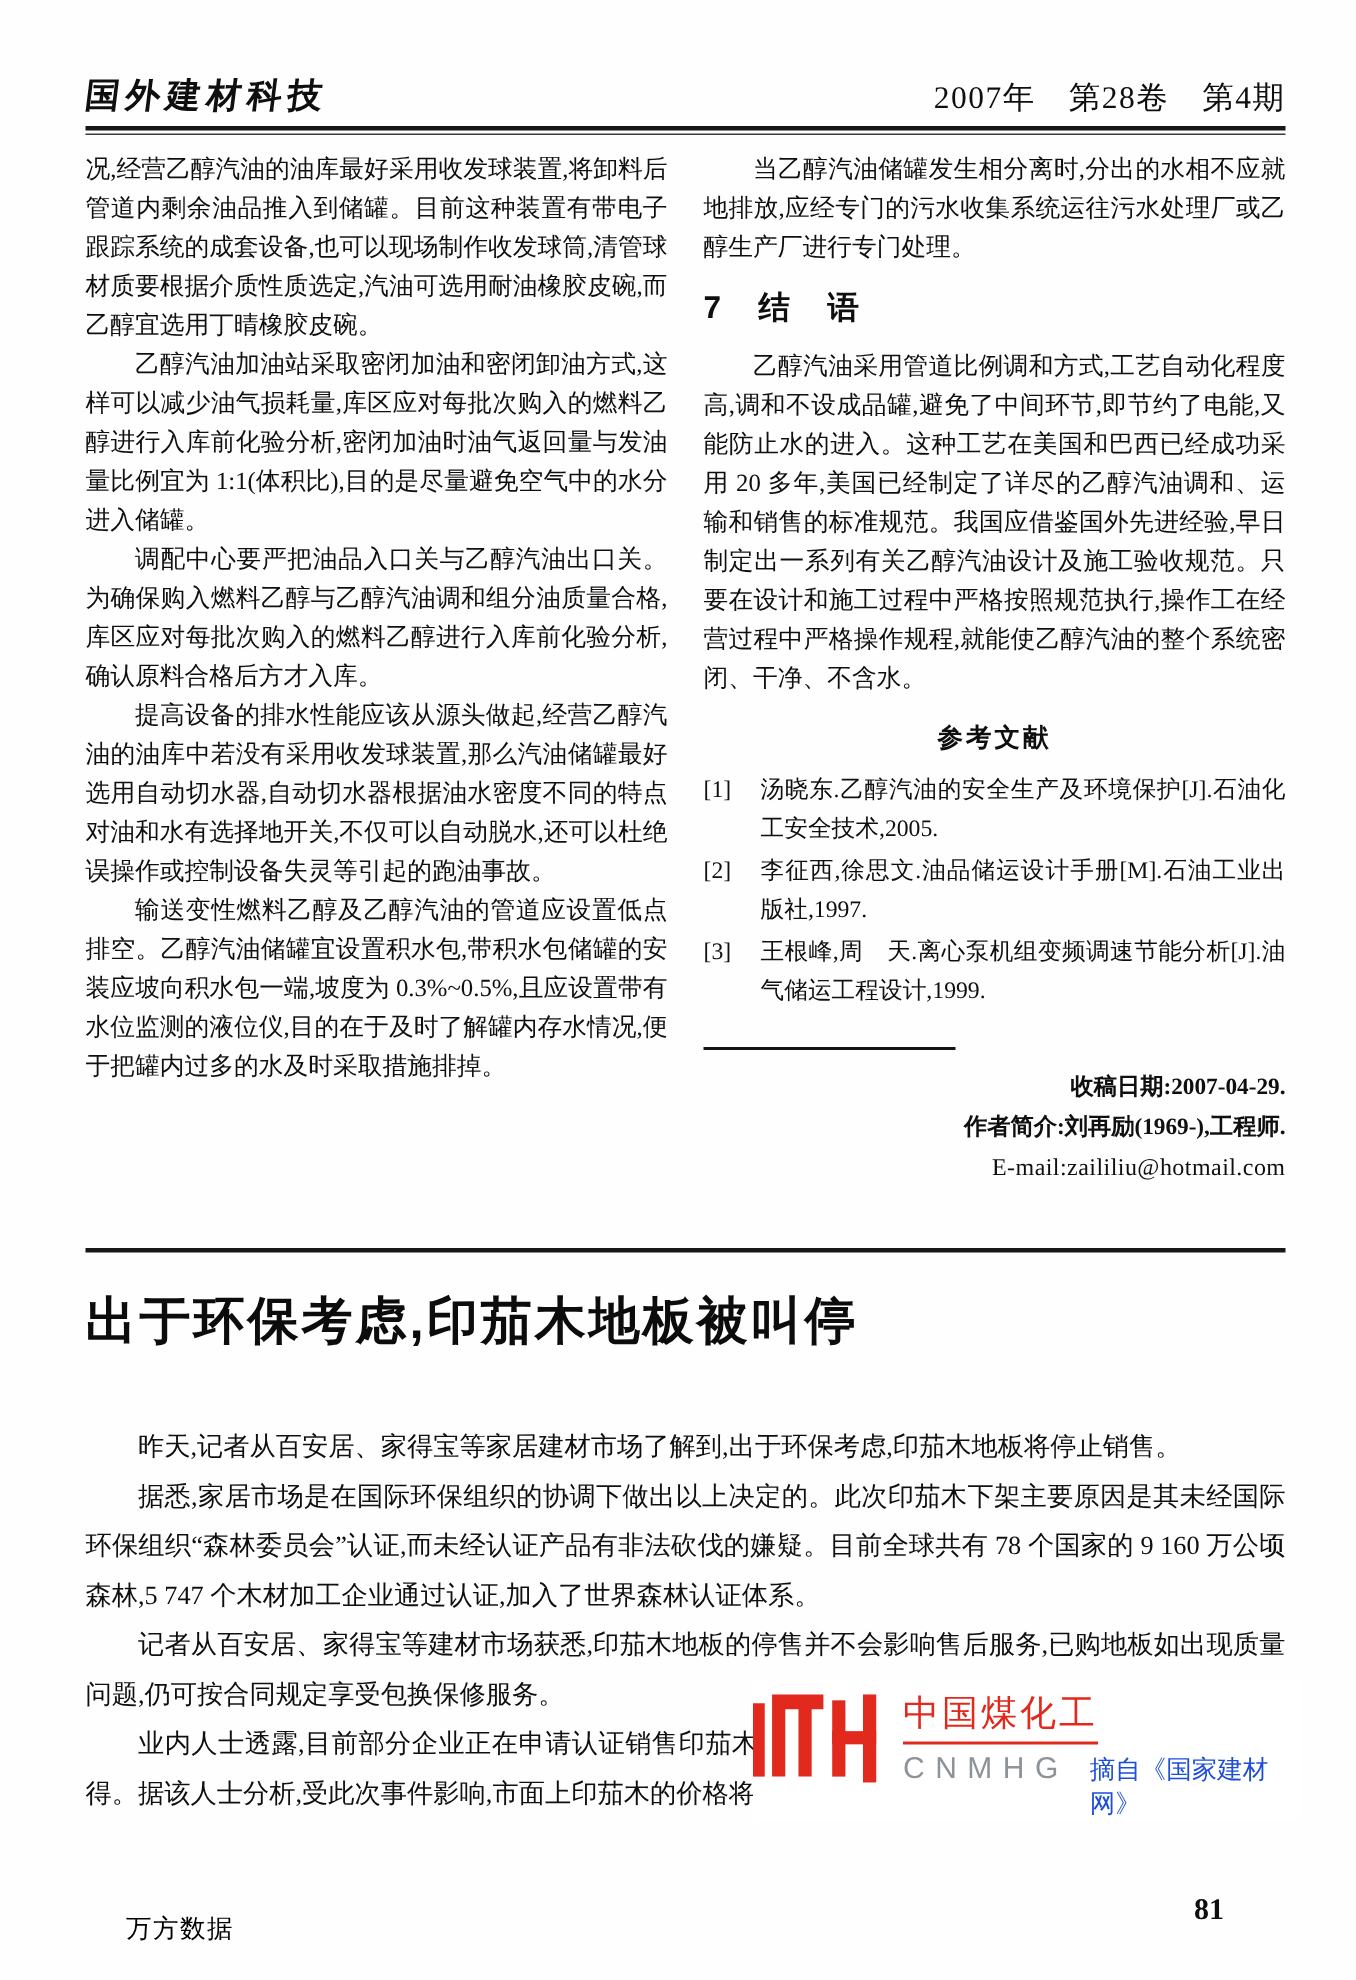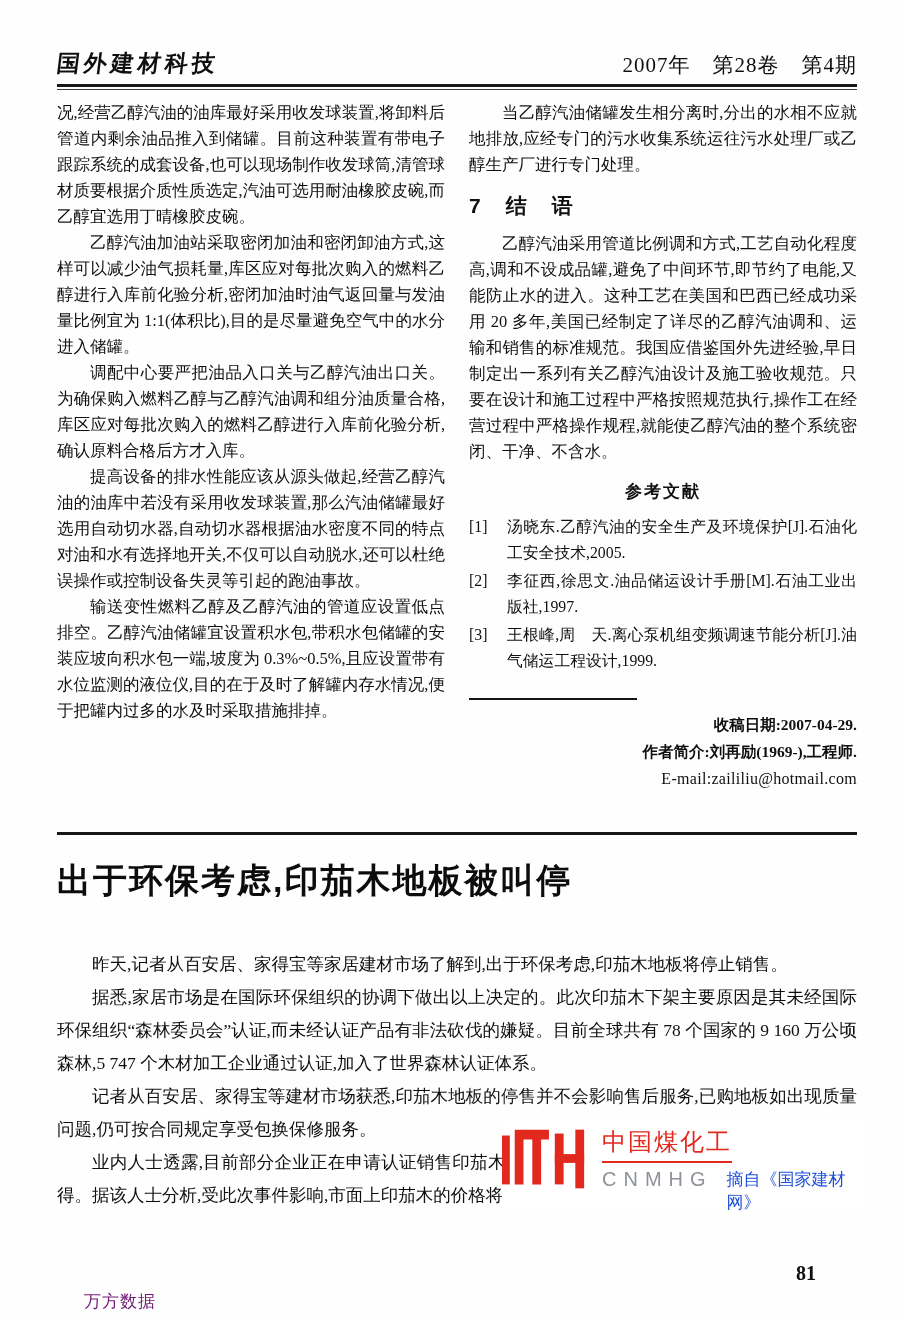--- a/index.html
+++ b/index.html
@@ -48,22 +48,22 @@
   .wm-logo{flex:none;}
   .wm-logo svg{width:88px;height:64px;display:block;}
   .wm-text{display:flex;flex-direction:column;}
   .wm-cn{font-size:24px;color:var(--brand,#e2291e);letter-spacing:2px;
     font-family:"Liberation Sans",sans-serif;padding-bottom:3px;
     border-bottom:2px solid var(--brand,#e2291e);width:max-content;}
   .wm-row2{display:flex;align-items:flex-start;gap:14px;margin-top:5px;}
   .wm-en{font-size:20px;letter-spacing:7px;color:#8d9398;font-family:"Liberation Sans",sans-serif;}
   .wm-src{font-size:17px;font-weight:400;color:#1d4ed8;font-family:"Liberation Serif",serif;}
   
-  .provider{position:absolute;left:84px;top:1274px;font-size:17px;color:#701a75;
-    font-family:"Liberation Sans",sans-serif;letter-spacing:1px;margin-top:16px;}
+  .provider{position:absolute;left:84px;top:1274px;font-size:17px;color:#000000;
+    font-family:"Liberation Sans",sans-serif;letter-spacing:1px;}
   .page-num{position:absolute;right:88px;top:1262px;font-size:20px;font-weight:700;}
 </style>
 </head>
 <body>
 
 <div class="page">
 
   <div class="header">
     <span class="journal-title">国外建材科技</span>
     <span class="issue-info">2007年　第28卷　第4期</span>

